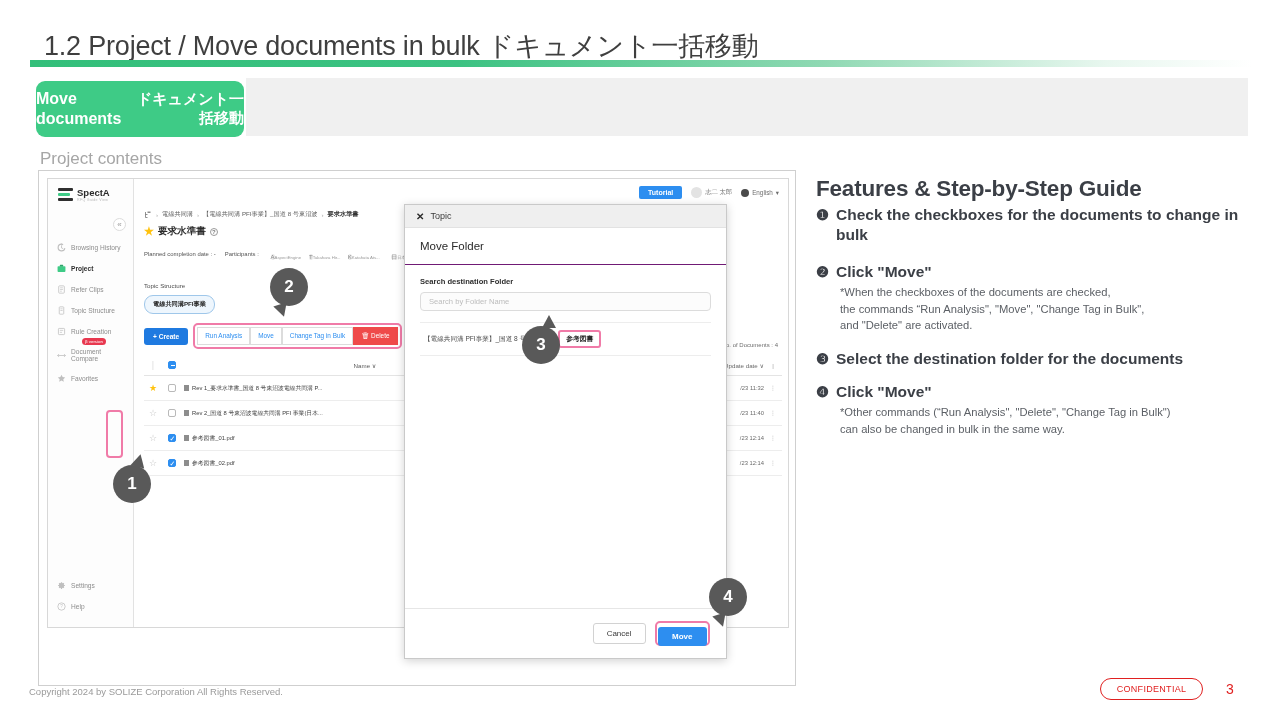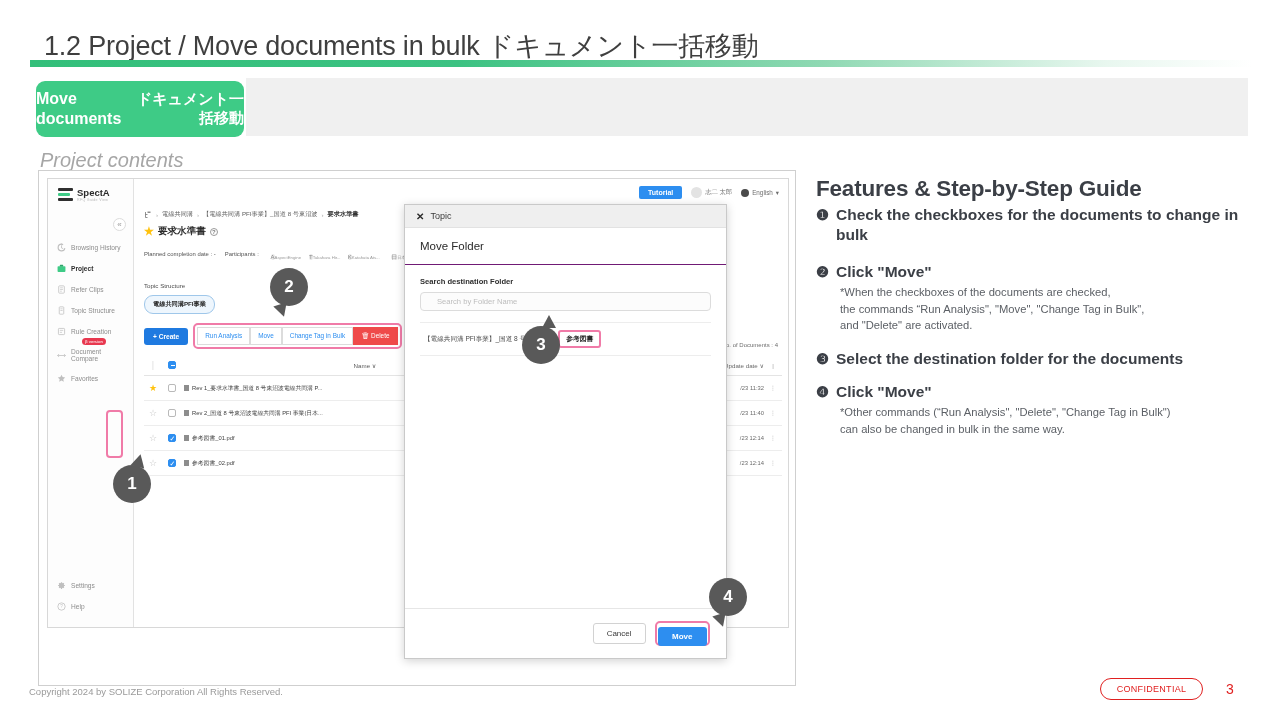--- a/index.html
+++ b/index.html
@@ -40,21 +40,21 @@
     display: flex; 
     align-items: center; justify-content: center;
     color: #ffffff; font-weight: bold; line-height: 1.25;
   }
   .badge-green .l1 { font-size: 16px; }
   .badge-green .l2 { font-size: 15px; text-align: right; }
 
   
   .pc-label {
     position: absolute; left: 40px; top: 149px;
-    font-size: 20px; color: #a6a6a6; font-style: italic;
+    font-size: 17px; color: #a6a6a6;
   }
 
   
   .shot-frame {
     position: absolute; left: 38px; top: 170px;
     width: 758px; height: 516px;
     background: #ffffff; border: 1px solid #cfcfcf;
   }
   .shot-inner {
     position: absolute; left: 8px; top: 7px;
@@ -220,21 +220,21 @@
   }
   .x-ico { font-size: 10px; font-weight: bold; color: #2b2b2b; }
   .modal-heading {
     padding: 12px 15px 12px; font-size: 11.5px; color: #2b2b2b;
     border-bottom: 1px solid #701a75;
   }
   .modal-body { padding: 12px 15px 0; }
   .field-label { font-size: 7.6px; color: #2f2f2f; font-weight: bold; margin-bottom: 6px; }
   .search-input {
     width: 100%; height: 19px; border: 1px solid #dcdcdc; border-radius: 4px;
-    background: #fcfcfc; font-size: 7.6px; color: #bcbcbc; padding: 0 16px; line-height: 18px;
+    background: #fcfcfc; font-size: 7.6px; color: #bcbcbc; padding: 0 8px; line-height: 18px;
   }
   .folder-row {
     margin-top: 11px; border-top: 1px solid #ededed; border-bottom: 1px solid #ededed;
     padding: 7px 4px; display: flex; align-items: center; gap: 5px; font-size: 6.6px; color: #4a4a4a;
   }
   .folder-sel {
     border: 2.2px solid #f07ba8; border-radius: 3px; padding: 2px 6px;
     font-weight: bold; color: #2b2b2b; font-size: 6.8px;
   }
   .modal-footer {

